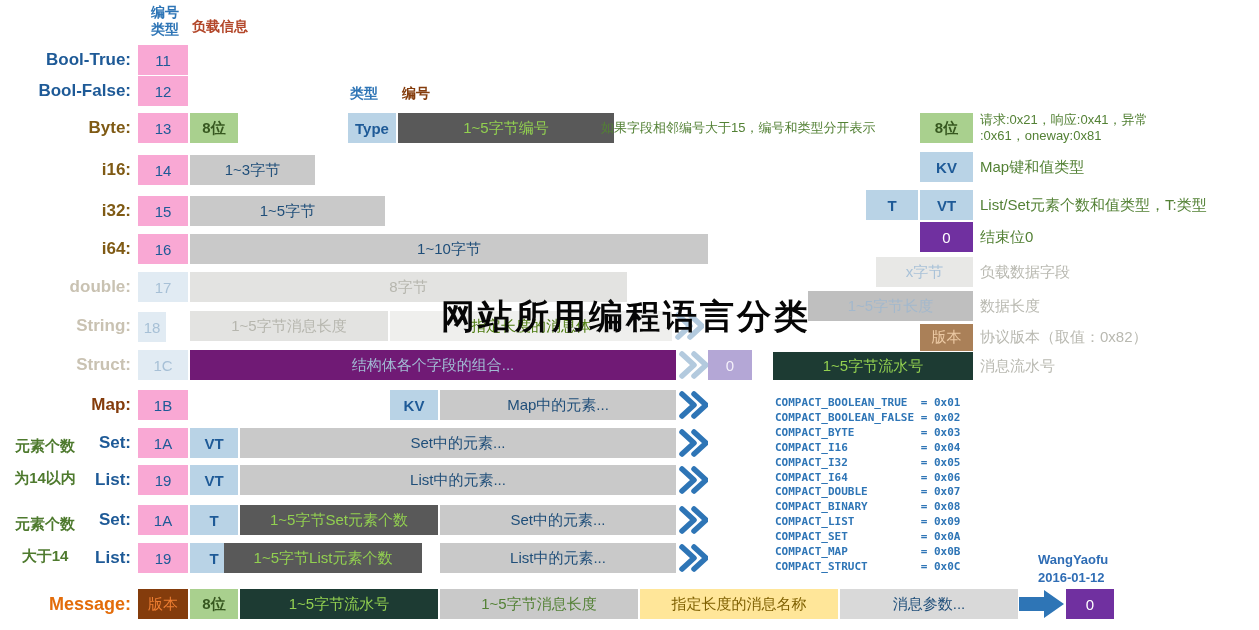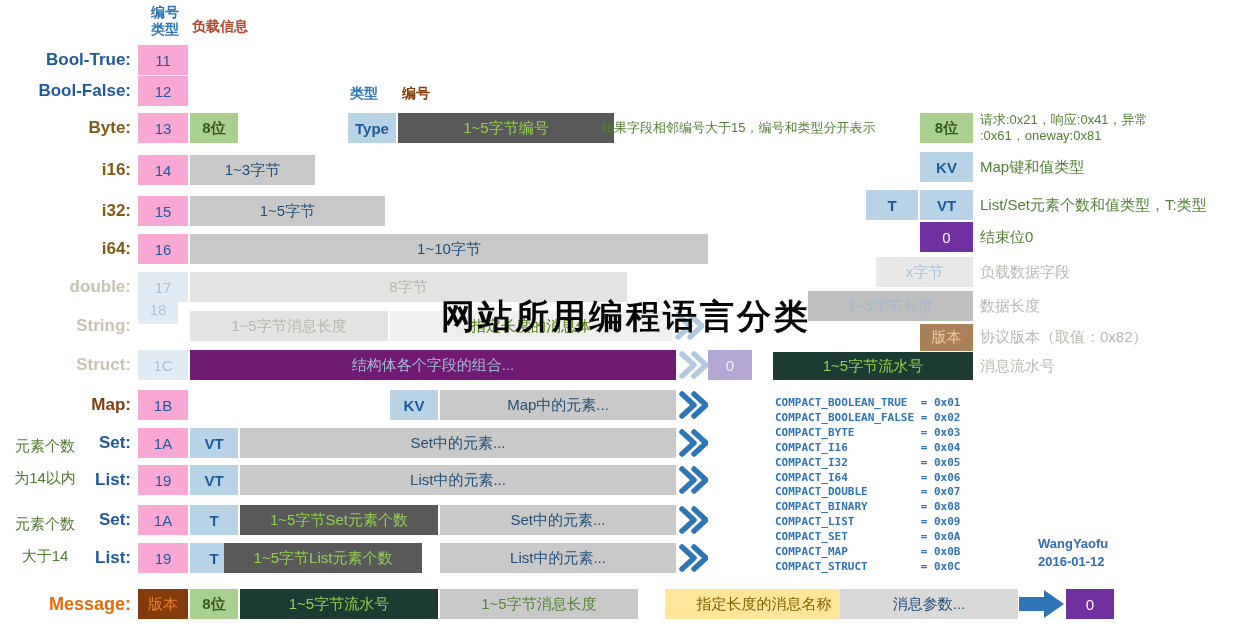--- a/index.html
+++ b/index.html
@@ -15,50 +15,50 @@
   .b-gray-f{background:#e3e3e1;color:#b6b6ae;}
   .b-gray-f2{background:#efefed;color:#4d7c0f;}
   .b-struct{background:#701a75;color:#a2bcd4;}
   .b-dark{background:#595959;color:#92d050;}
   .b-teal{background:#1d3b33;color:#92d050;}
   .b-green{background:#a9d08e;color:#36571f;font-weight:bold;}
   .b-purple{background:#7030a0;color:#ffffff;}
   .b-lpurple{background:#b4a7d6;color:#f4f0fa;}
   .b-brown{background:#843c0c;color:#ed7d31;}
   .b-brown-f{background:#aa8058;color:#ecc9a4;}
-  .b-yellow{background:#ffe699;color:#7f6000;margin-left:25px;}
+  .b-yellow{background:#ffe699;color:#7f6000;}
   .b-gray-green{background:#c9c9c9;color:#538135;}
   .b-lgray{background:#d9d9d9;color:#1f4e79;}
   .b-len-f{background:#bfbfbf;color:#a3b8cc;}
   .b-xbyte{background:#e8e8e6;color:#a9c2d8;}
   
   .rl{position:absolute;left:0;width:131px;height:30px;line-height:30px;text-align:right;
       font-weight:bold;font-size:17px;}
   .c-blue{color:#1e5a97;}
   .c-gold{color:#7f5a14;}
   .c-faded{color:#c9c2b2;}
   .c-map{color:#843c0c;}
   .c-msg{color:#e36c0a;font-size:18px;}
   
   .hdr{position:absolute;font-weight:bold;font-size:14px;white-space:pre-line;line-height:17px;}
   .gnote{position:absolute;color:#4e7a2e;font-size:15px;white-space:pre-line;
-         text-align:center;line-height:32px;width:86px;}
+         text-align:center;line-height:32px;width:86px;font-weight:bold;}
   .lnote{position:absolute;left:980px;height:30px;display:flex;align-items:center;
          font-size:15px;color:#538135;white-space:pre-line;}
   .lnote.small{font-size:13px;line-height:16px;height:34px;}
   .lnote.faded{color:#b9b9b1;}
   .topnote{position:absolute;height:30px;display:flex;align-items:center;font-size:13px;color:#538135;}
   .chev{position:absolute;width:30px;height:30px;display:flex;align-items:center;justify-content:center;}
   .bigarrow{position:absolute;width:46px;height:30px;}
   .watermark{position:absolute;left:441px;top:294px;font-size:34px;font-weight:bold;color:#060606;
              letter-spacing:3px;white-space:nowrap;}
   .constants{position:absolute;left:775px;top:396px;margin:0;
              font-family:"DejaVu Sans Mono","Liberation Mono",monospace;
              font-size:11px;line-height:14.9px;color:#2e75b6;font-weight:bold;white-space:pre;}
-  .sig{position:absolute;left:1038px;color:#2f6db5;font-size:13px;font-weight:bold;}
+  .sig{position:absolute;left:1038px;color:#2f6db5;font-size:13px;font-weight:bold;margin-top:16px;}
 </style>
 </head>
 <body>
 
 <div class="stage">
 
   <div class="hdr" style="left:140px;top:4px;width:50px;text-align:center;color:#2e75b6">编号
 类型</div>
   <div class="hdr" style="left:192px;top:18px;color:#b3472a">负载信息</div>
 
@@ -94,21 +94,21 @@
 
   <div class="box b-code" style="left:138px;top:196px;width:50px">15</div>
   <div class="box b-gray" style="left:190px;top:196px;width:195px">1~5字节</div>
 
   <div class="box b-code" style="left:138px;top:234px;width:50px">16</div>
   <div class="box b-gray" style="left:190px;top:234px;width:518px">1~10字节</div>
 
   <div class="box b-code-f" style="left:138px;top:272px;width:50px">17</div>
   <div class="box b-gray-f" style="left:190px;top:272px;width:437px">8字节</div>
 
-  <div class="box b-code-f" style="left:138px;top:294px;width:40px">18</div>
+  <div class="box b-code-f" style="left:138px;top:312px;width:28px">18</div>
   <div class="box b-gray-f" style="left:190px;top:311px;width:198px">1~5字节消息长度</div>
   <div class="box b-gray-f2" style="left:390px;top:311px;width:282px">指定长度的消息体</div>
   <div class="chev" style="left:674px;top:311px;color:#b3cade">
     <svg width="30" height="30" viewBox="0 0 30 30">
         <path d="M4 4 L16 15 L4 26" fill="none" stroke="currentColor" stroke-width="5.5" stroke-linecap="round" stroke-linejoin="round"></path>
         <path d="M16 4 L28 15 L16 26" fill="none" stroke="currentColor" stroke-width="5.5" stroke-linecap="round" stroke-linejoin="round"></path>
       </svg>
   </div>
 
   <div class="box b-code-f" style="left:138px;top:350px;width:50px">1C</div>

